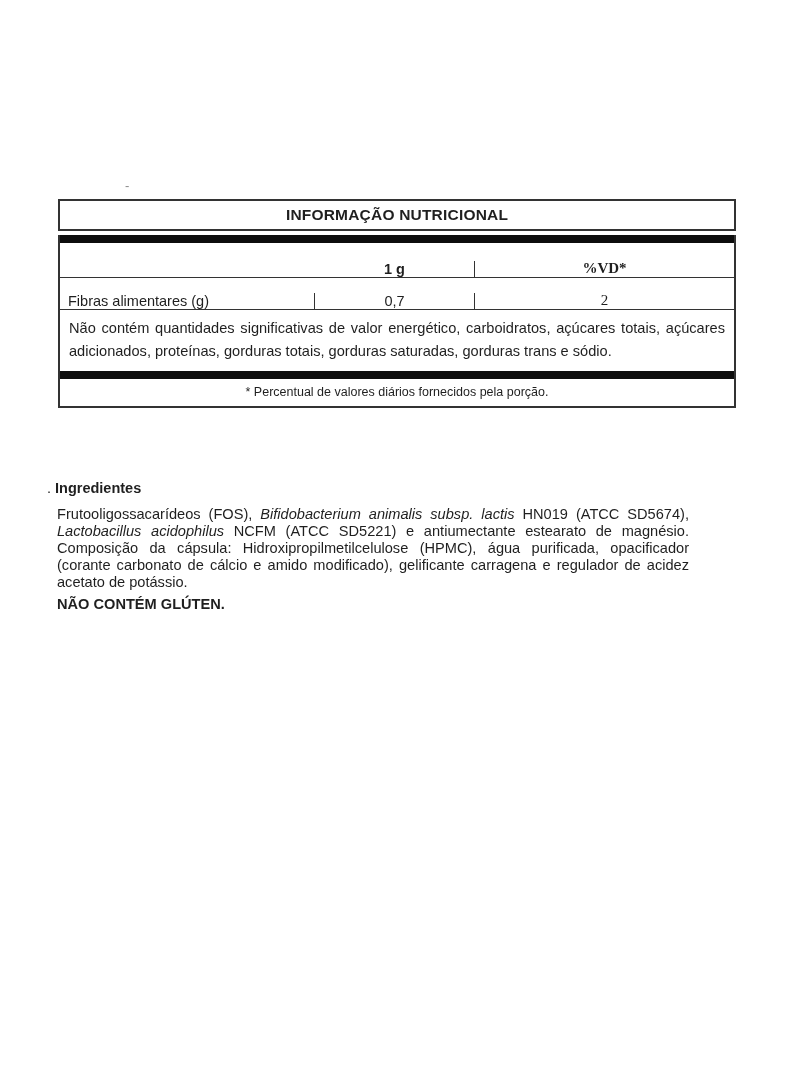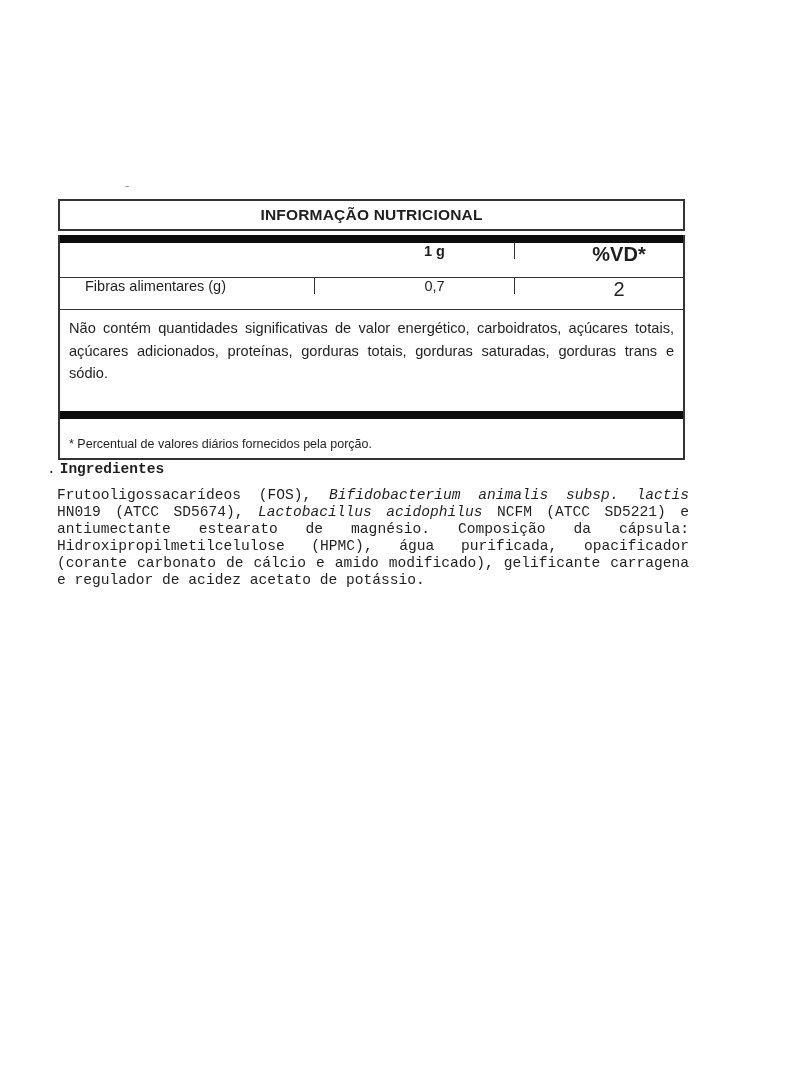--- a/index.html
+++ b/index.html
@@ -19,21 +19,21 @@
     position: absolute;
     left: 125px; top: 178px;
     font-size: 13px;
     color: #8a8a8a;
   }
 
   
   .label-table {
     position: absolute;
     left: 58px; top: 199px;
-    width: 627px;
+    width: 678px;
     color: #1f1f1f;
   }
   .title-box {
     border: 2px solid #333333;
     height: 32px;
     display: flex;
     align-items: center;
     justify-content: center;
     margin-bottom: 4px;
   }
@@ -42,62 +42,63 @@
     font-size: 15.5px;
     letter-spacing: 0.2px;
   }
   .body-box {
     border-left: 2px solid #333333;
     border-right: 2px solid #333333;
     border-bottom: 2px solid #333333;
   }
   .thick-bar { height: 8px; background: #0d0d0d; }
 
-  .grid-row { display: flex; align-items: flex-start; gap: 40px; }
+  .grid-row { display: flex; align-items: flex-end; }
   .grid-row .c1 {
     width: 255px;
     border-right: 1.5px solid #333333;
     display: flex; align-items: center;
-    padding-left: 25px;
+    padding-left: 8px;
     font-size: 14.5px;
   }
   .grid-row .c2 {
     width: 160px;
     border-right: 1.5px solid #333333;
     display: flex; align-items: center; justify-content: center;
     font-size: 14.5px;
   }
   .grid-row .c3 {
     flex: 1;
     display: flex; align-items: center; justify-content: center;
-    font-size: 20px;
+    font-size: 15px;
+    font-family: Liberation Serif, serif;
   }
   .header-row { height: 35px; border-bottom: 1.5px solid #333333; }
   .header-row .c2, .header-row .c3 { font-weight: bold; }
   .data-row { height: 32px; border-bottom: 1.5px solid #333333; }
 
   .note-cell {
-    padding: 7px 9px 26px 9px;
+    padding: 7px 9px 9px 9px;
     font-size: 14.6px;
     line-height: 22.5px;
     text-align: justify;
     text-justify: inter-word;
   }
   .footnote-cell {
-    padding: 18px 9px 7px 9px;
+    padding: 6px 9px 7px 9px;
     font-size: 12.5px;
+    text-align: center;
   }
 
   
   .ingredients {
     position: absolute;
-    left: 47px; top: 461px;
+    left: 47px; top: 480px;
     width: 642px;
     color: #1f1f1f;
-    font-family: Liberation Mono, monospace;
   }
   .ing-heading {
     font-size: 14.5px;
     margin-bottom: 10px;
   }
   .ing-heading .dot { font-weight: normal; margin-right: 4px; }
   .ing-heading .hd { font-weight: bold; }
   .ing-body {
     padding-left: 10px;
     font-size: 14.6px;
@@ -148,15 +149,16 @@
       <div class="footnote-cell">* Percentual de valores diários fornecidos pela porção.</div>
 
     </div>
   </div>
 
   <div class="ingredients">
     <div class="ing-heading">
       <span class="dot">.</span><span class="hd">Ingredientes</span>
     </div>
     <div class="ing-body"><span>Frutooligossacarídeos (FOS), </span><span style="font-style: italic;">Bifidobacterium animalis subsp. lactis</span><span> HN019 (ATCC SD5674), </span><span style="font-style: italic;">Lactobacillus acidophilus</span><span> NCFM (ATCC SD5221) e antiumectante estearato de magnésio. Composição da cápsula: Hidroxipropilmetilcelulose (HPMC), água purificada, opacificador (corante carbonato de cálcio e amido modificado), gelificante carragena e regulador de acidez acetato de potássio.</span></div>
+    <div class="gluten">NÃO CONTÉM GLÚTEN.</div>
   </div>
 
 </div>
 
 </body></html>

